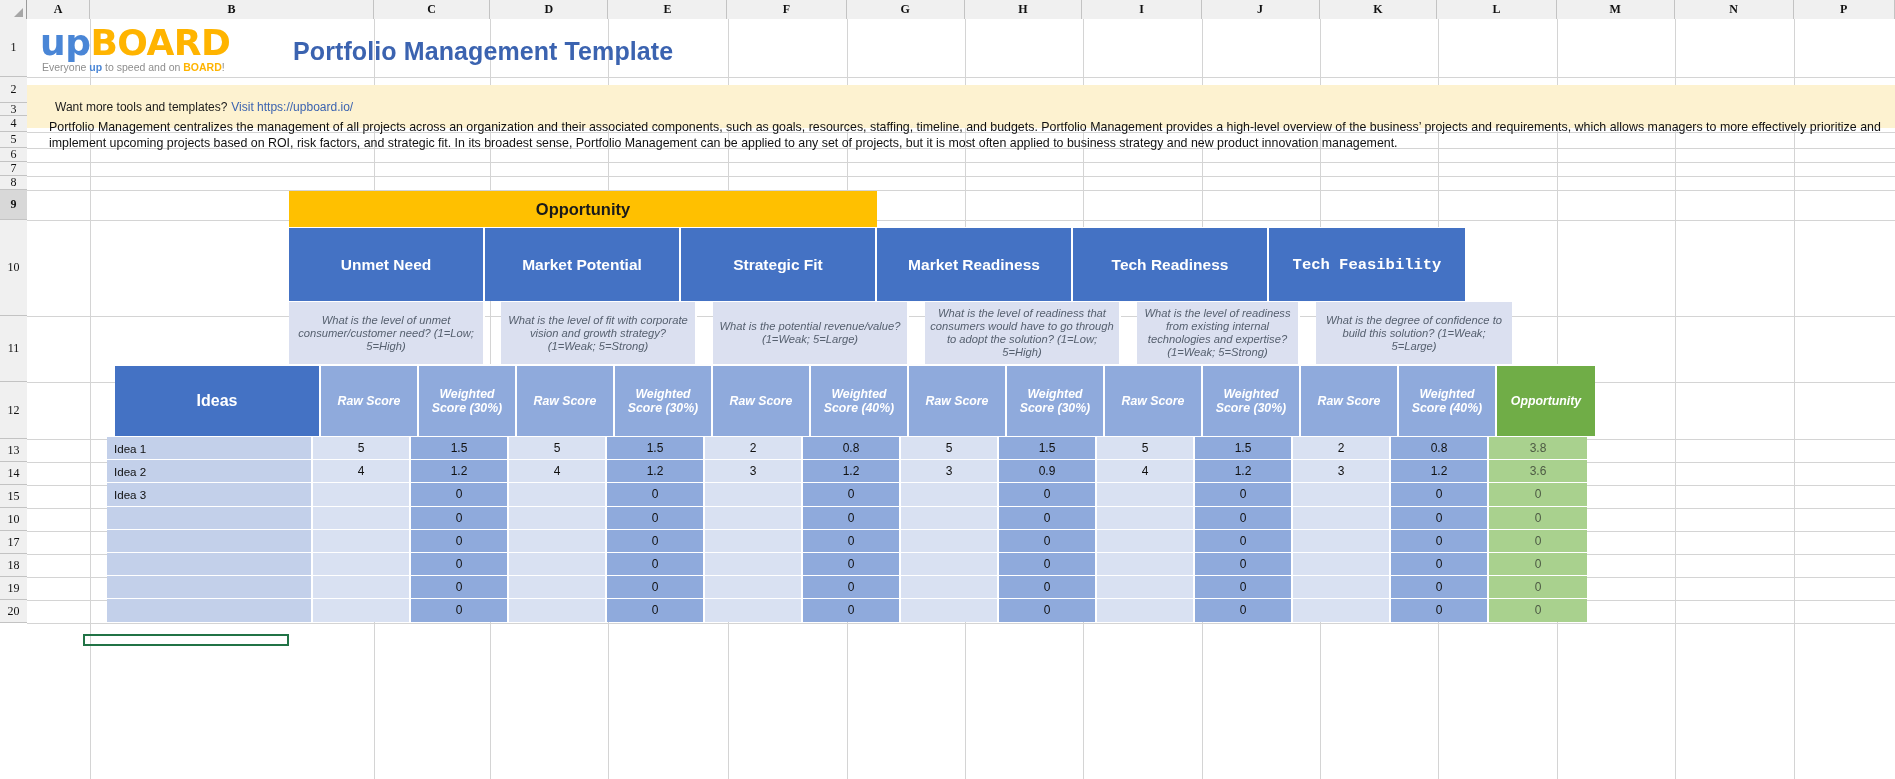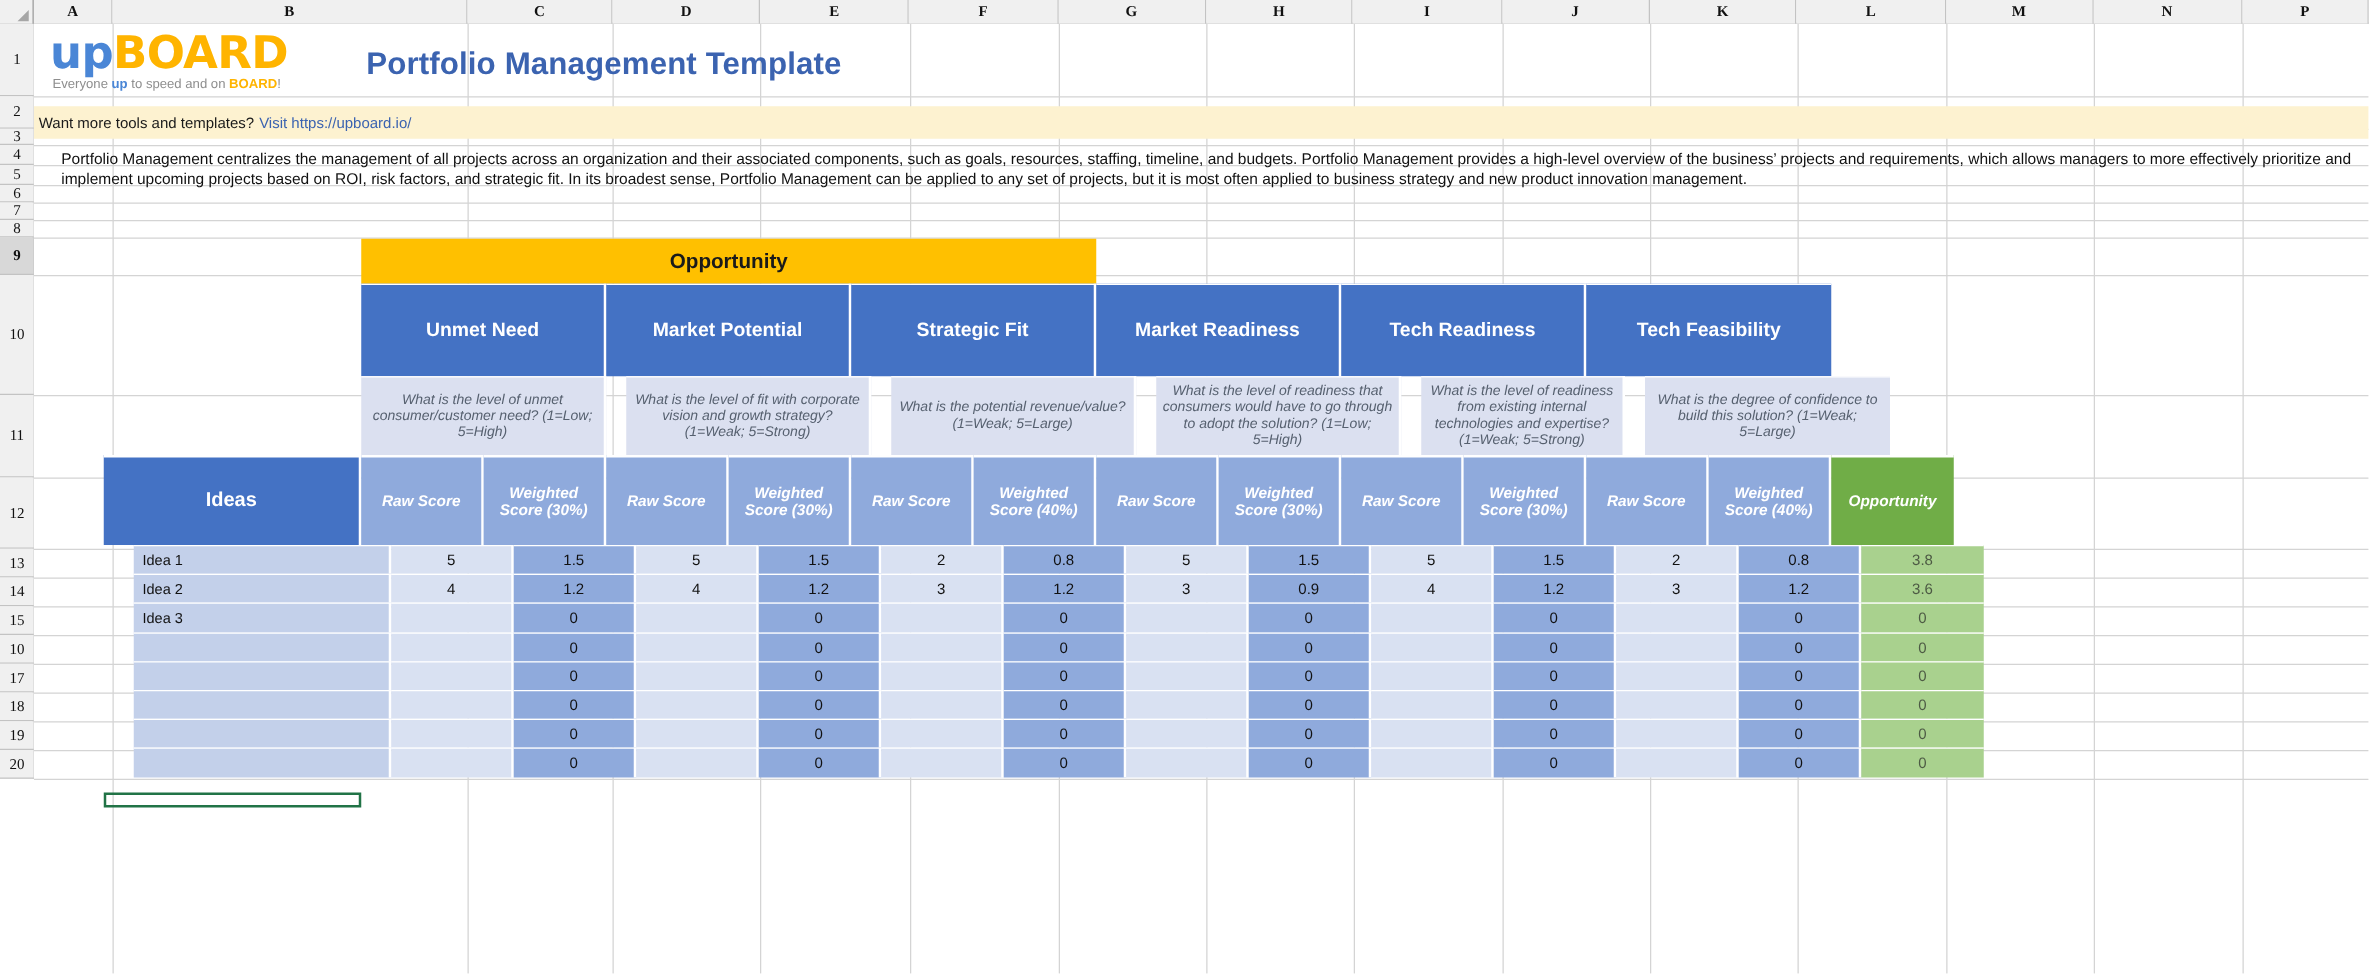--- a/index.html
+++ b/index.html
@@ -99,24 +99,24 @@
   .title {
     position: absolute; left: 266px; top: 18px;
     font-size: 25px; font-weight: bold; color: #3b63b0;
     font-family: "Liberation Sans", sans-serif;
     letter-spacing: 0.1px;
   }
 
   
   .banner {
     position: absolute; left: 0px; top: 66px;
-    width: 1868px; height: 26px;
+    width: 1868px; height: 43px;
     background: #fdf2d0;
     display: flex; align-items: center;
-    padding-left: 4px;
+    padding-left: 28px;
     font-size: 12px; color: #1a1a1a;
   }
   .banner a { color: #3b63b0; text-decoration: none; margin-left: 4px; }
 
   
   .para {
     position: absolute; left: -4px; top: 101px;
     width: 1872px;
     font-size: 12.4px; line-height: 15.5px;
     color: #111;
@@ -163,21 +163,21 @@
     line-height: 13px;
     display: flex; align-items: center; justify-content: center;
     text-align: center;
     border-right: 2px solid #ffffff;
     border-top: 1px solid #ffffff;
     padding: 2px 4px;
   }
   .desc:last-child { border-right: none; }
 
   
-  .sub-row { display: flex; height: 72px; }
+  .sub-row { display: flex; height: 72px; justify-content: flex-end; }
   .ideas-cell {
     width: 206px;
     background: #4472c4;
     color: #ffffff;
     font-weight: bold;
     font-size: 16px;
     display: flex; align-items: center; justify-content: center;
     border-top: 2px solid #ffffff;
     border-right: 2px solid #ffffff;
   }
@@ -367,21 +367,21 @@
     <div class="matrix">
       <div class="grp-row" id="group-row">
           <div class="grp" style="width: 588px;">Opportunity</div>
         </div>
       <div class="crit-row" id="crit-row">
           <div class="crit" style="width: 196px;">Unmet Need</div>
           <div class="crit" style="width: 196px;">Market Potential</div>
           <div class="crit" style="width: 196px;">Strategic Fit</div>
           <div class="crit" style="width: 196px;">Market Readiness</div>
           <div class="crit" style="width: 196px;">Tech Readiness</div>
-          <div class="crit" style="width: 196px;">Tech Feasibility</div>
+          <div class="crit" style="width: 196px; font-family: Liberation Mono, monospace;">Tech Feasibility</div>
         </div>
       <div class="desc-row" id="desc-row">
           <div class="desc" style="width: 196px;">
             <span>What is the level of unmet consumer/customer need? (1=Low; 5=High)</span>
           </div>
           <div class="desc" style="width: 196px;">
             <span>What is the level of fit with corporate vision and growth strategy? (1=Weak; 5=Strong)</span>
           </div>
           <div class="desc" style="width: 196px;">
             <span>What is the potential revenue/value? (1=Weak; 5=Large)</span>

